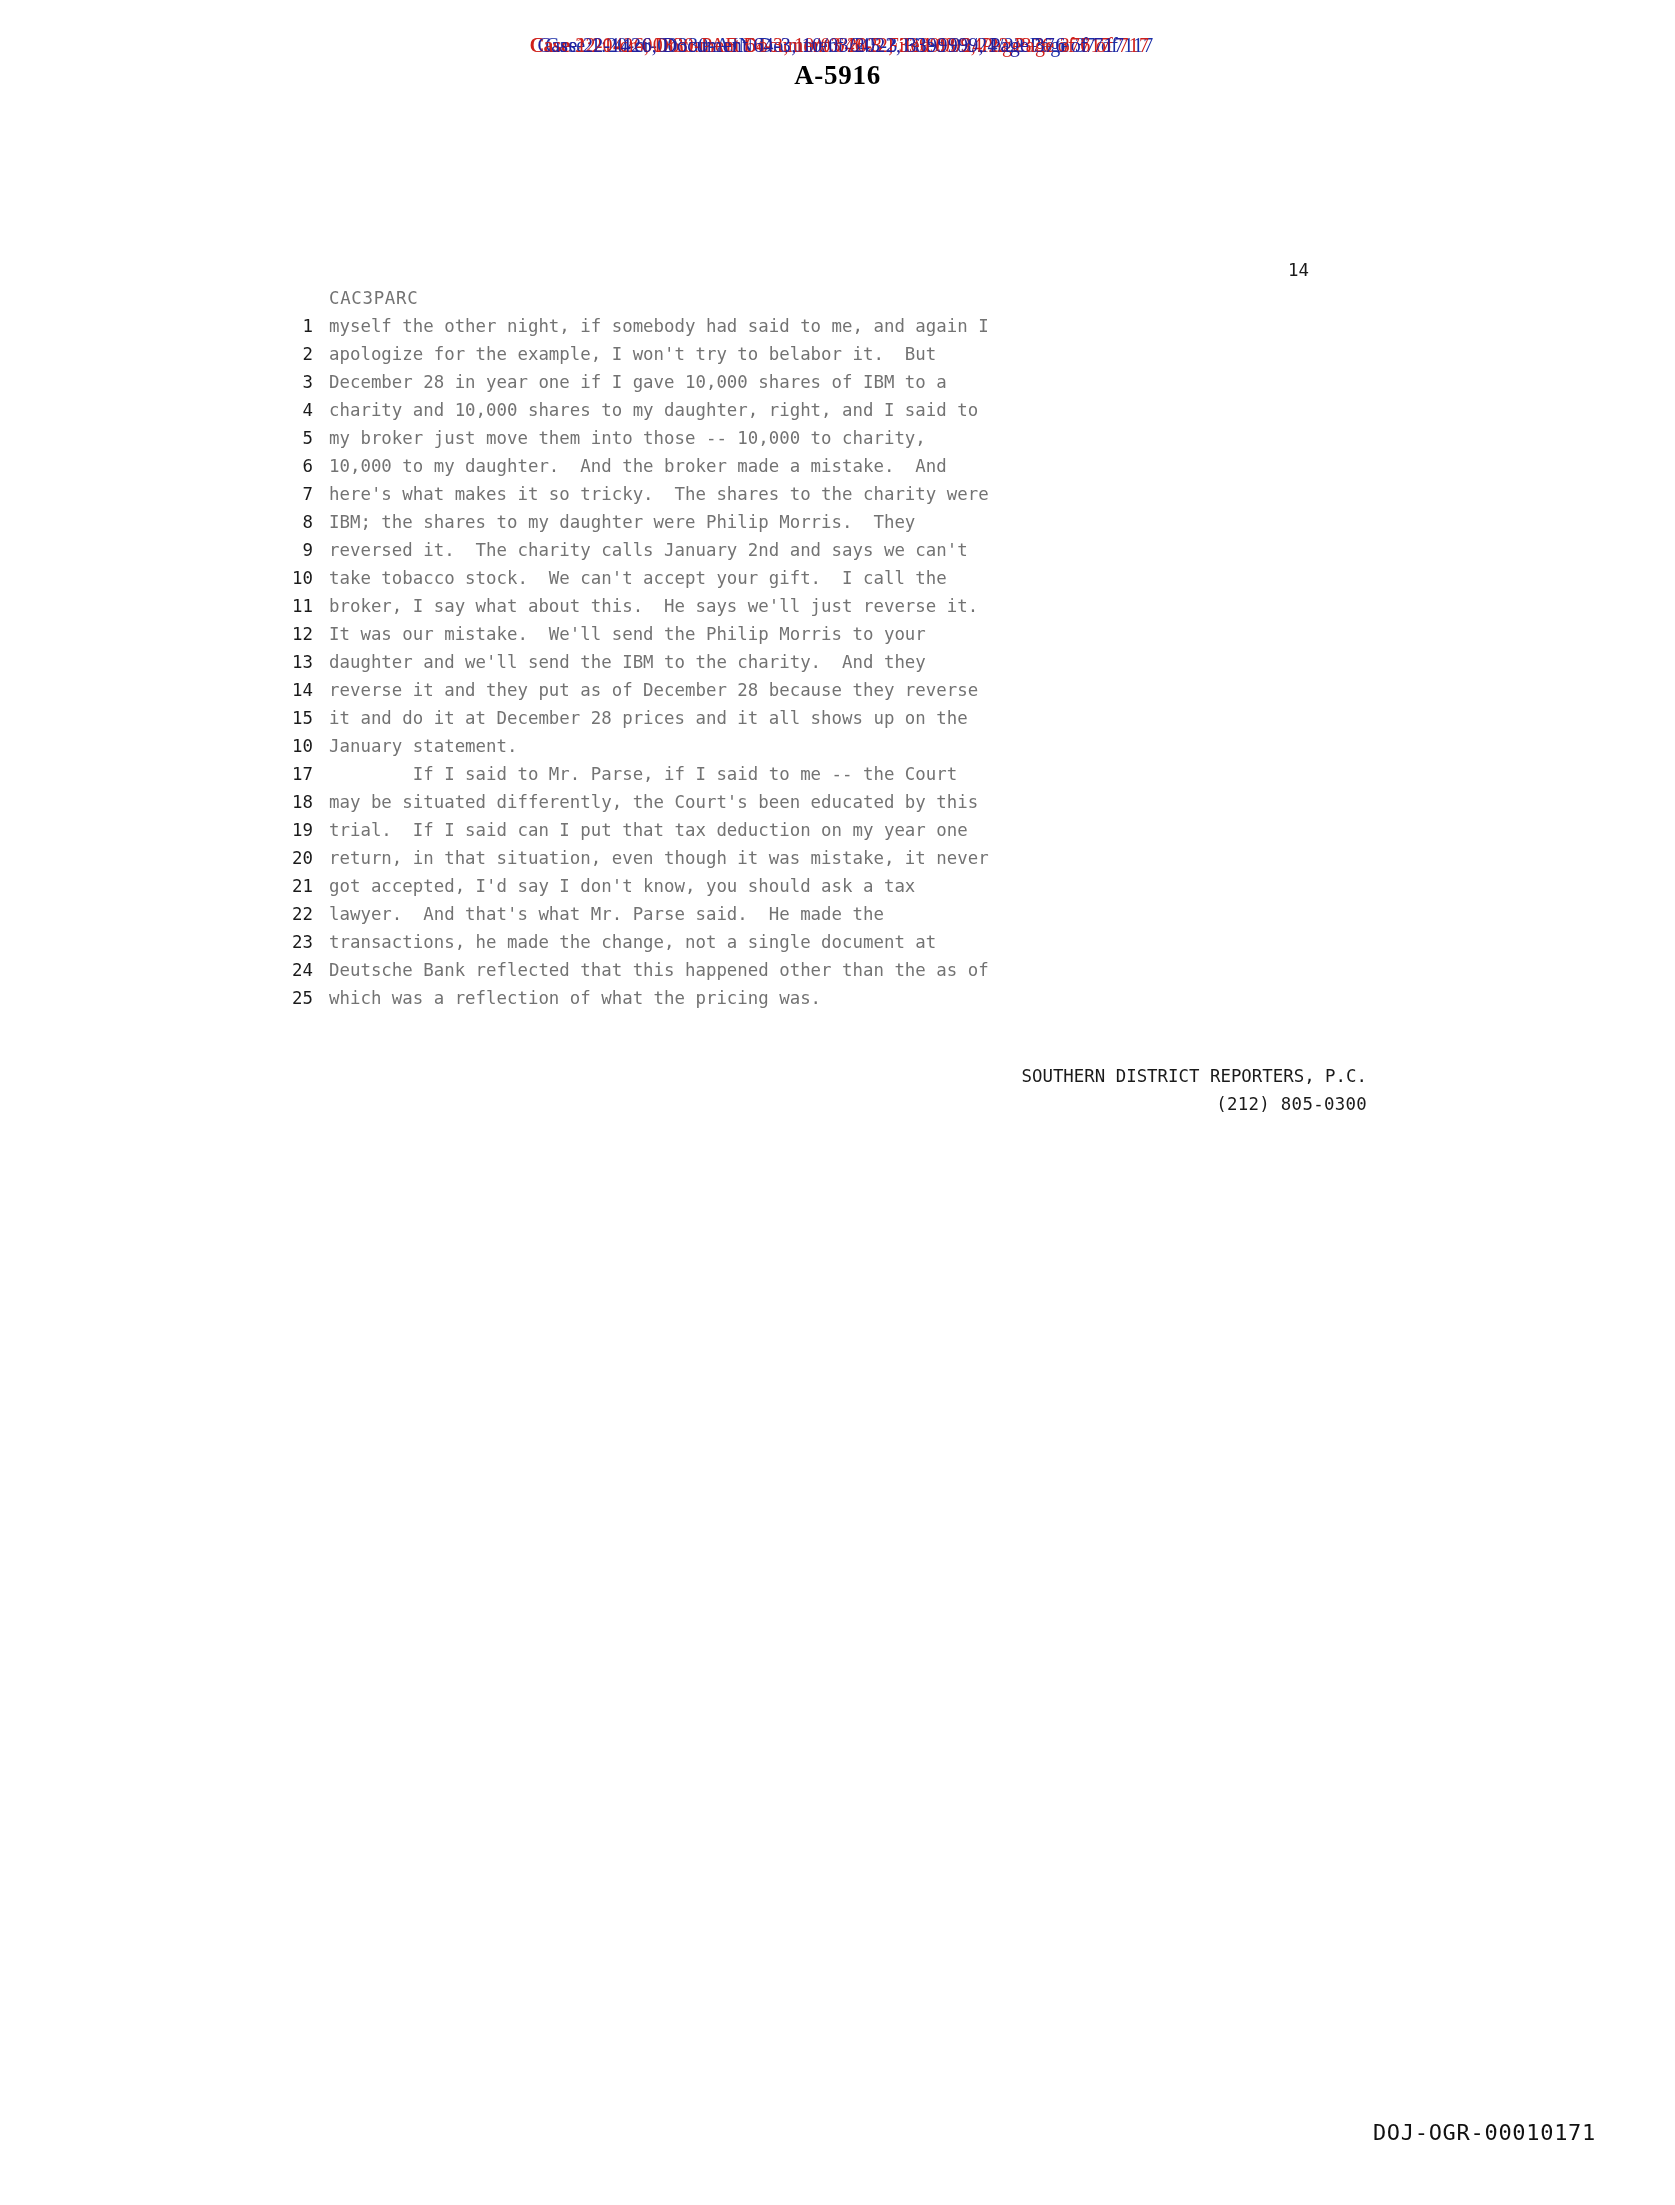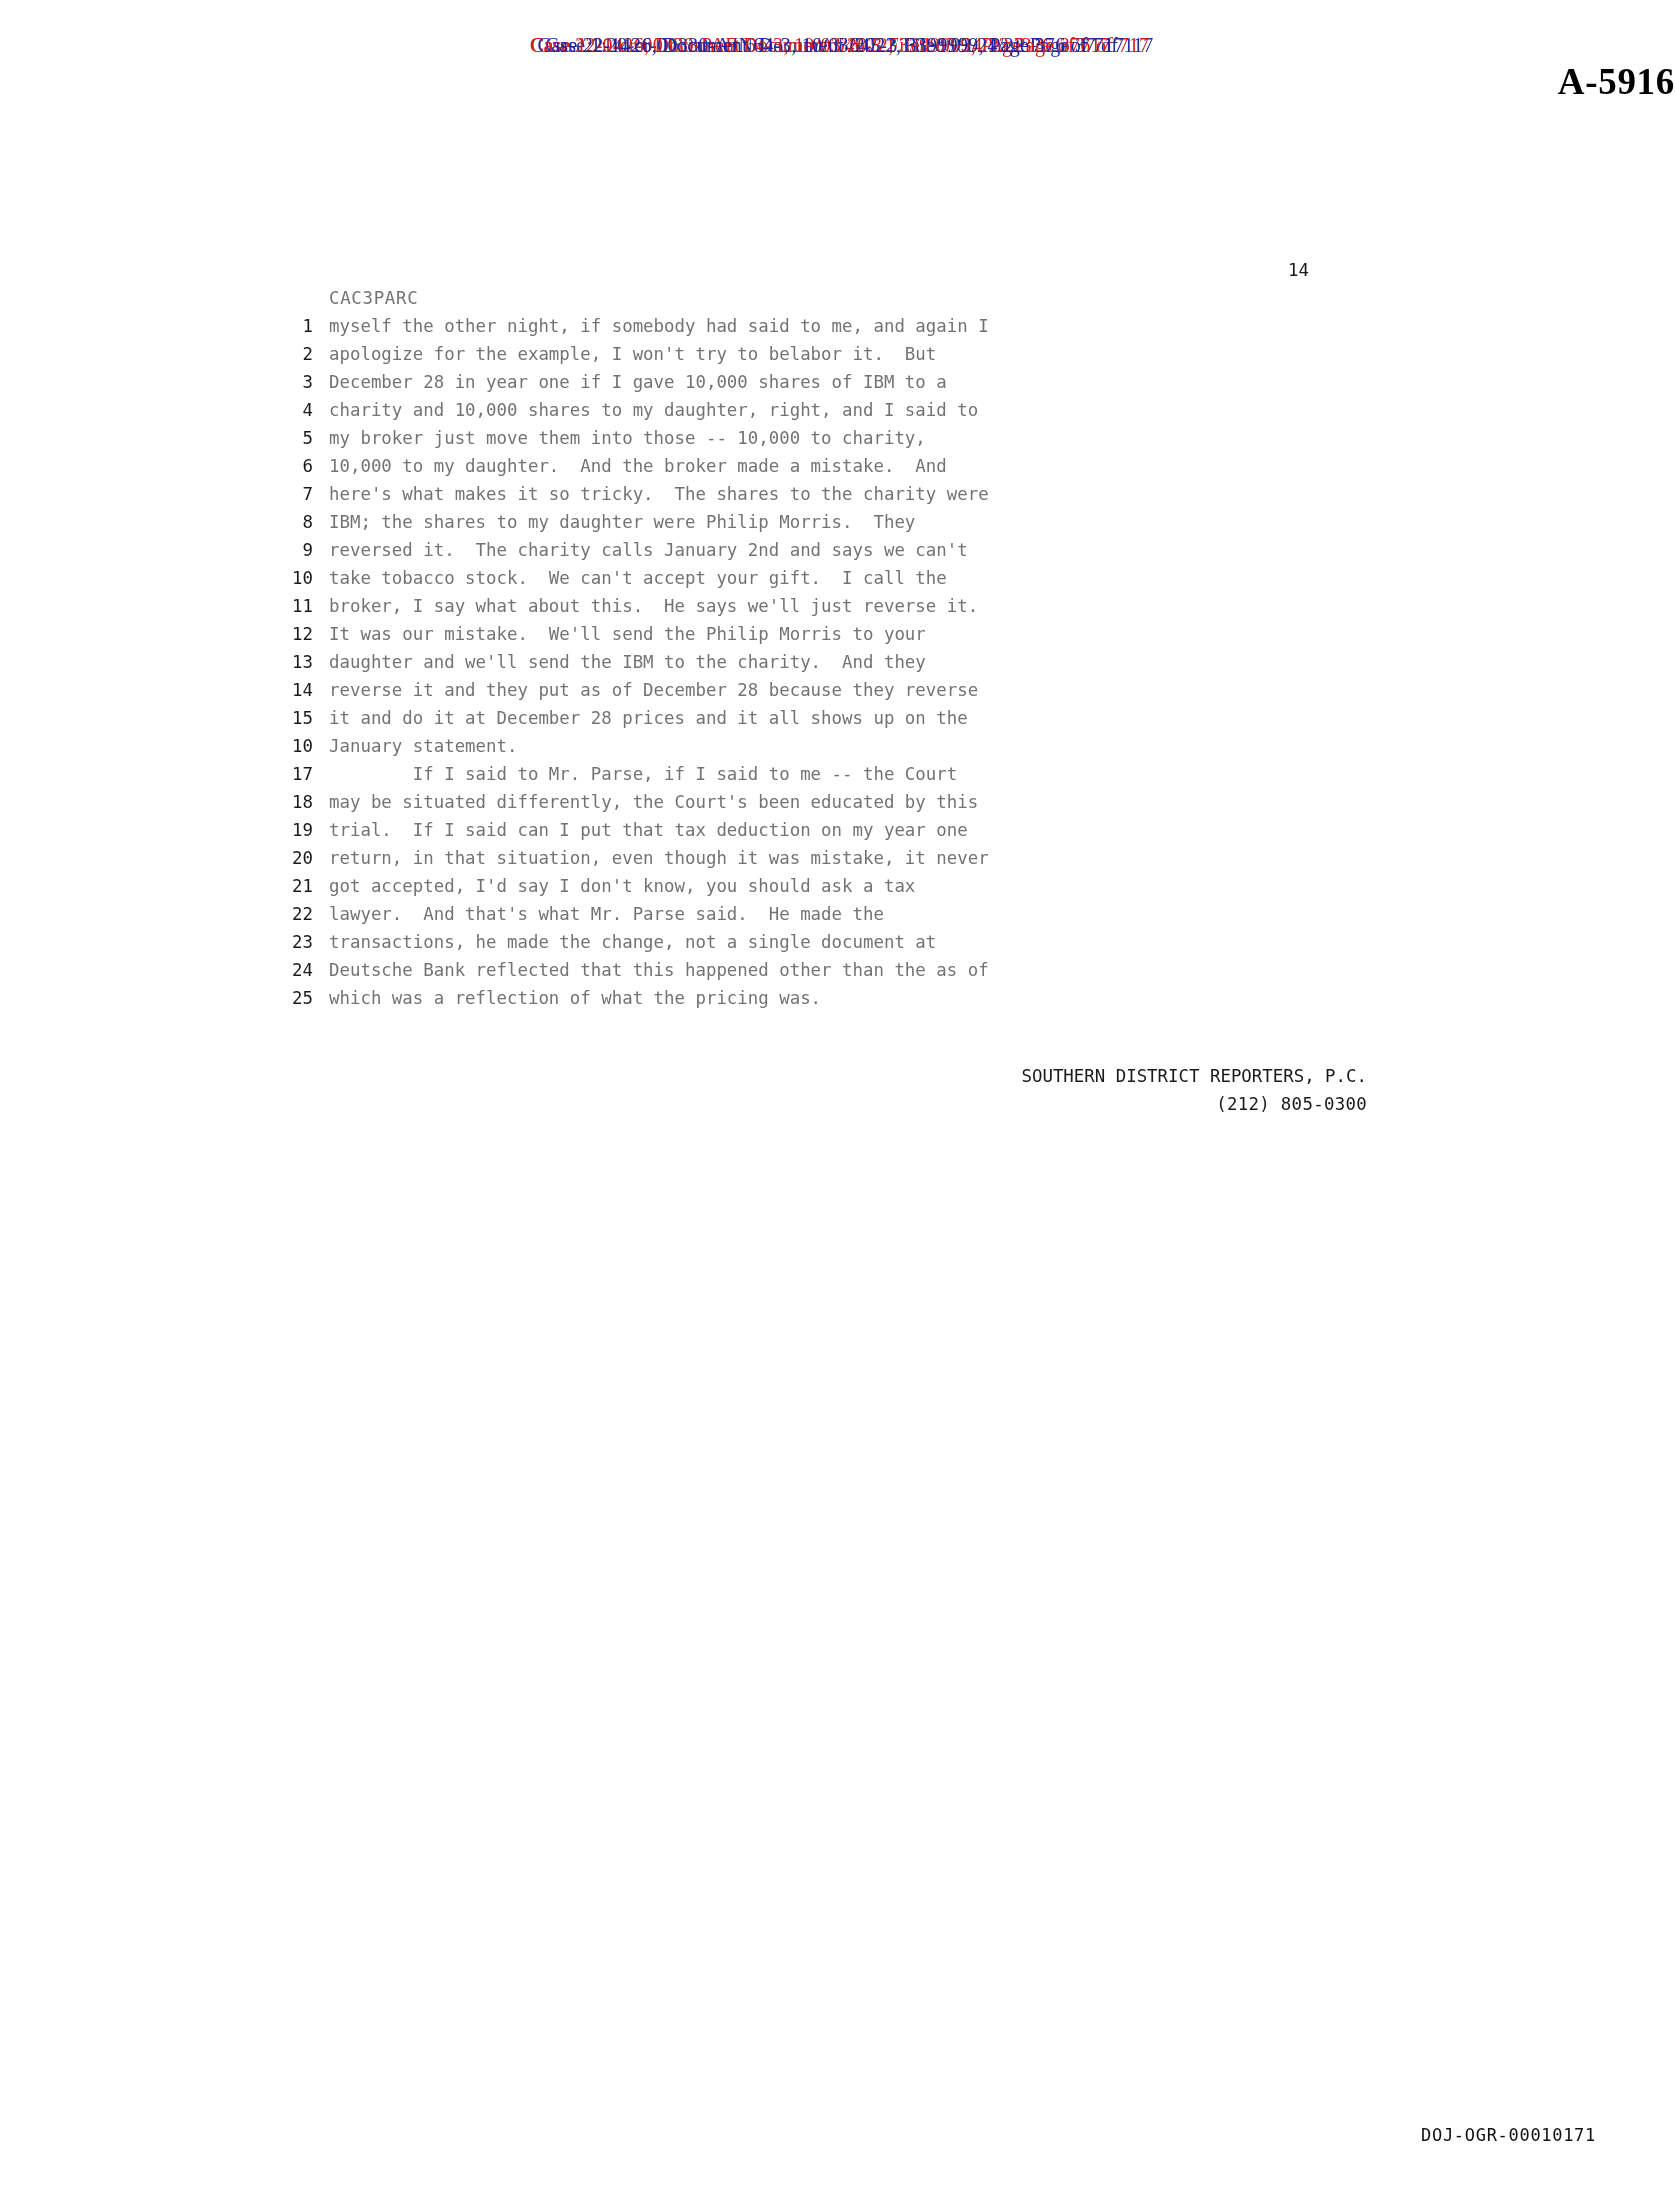--- a/index.html
+++ b/index.html
@@ -43,24 +43,24 @@
   .stamp-b { transform: translateX(12px); }
   .stamp-c { transform: translateX(2.6px); }
   .stamp-d { transform: translateX(-6.6px); }
 
   
   .appendix-no {
     position: absolute;
     top: 60px;
     left: 0;
     width: 1675px;
-    text-align: right;
+    text-align: center;
     font-family: "Liberation Serif", serif;
     font-weight: bold;
-    font-size: 37px;
+    font-size: 27px;
     letter-spacing: 0.7px;
   }
 
   
   .transcript {
     position: absolute;
     top: 256px;
     left: 250px;
     width: 1117px;
     font-family: "DejaVu Sans Mono", monospace;
@@ -124,21 +124,21 @@
   .reporter .phone {
     letter-spacing: 0.3px;
   }
 
   
   .bates {
     position: absolute;
     bottom: 60px;
     right: 79px;
     font-family: "DejaVu Sans Mono", monospace;
-    font-size: 17px;
+    font-size: 22px;
     letter-spacing: 0.7px;
     color: #111111;
   }
 </style>
 </head>
 <body>
 
 <div class="stamp-layer">
   <div class="stamp stamp-a">Case 22-1426, Document 64-3, 10/03/2022, 3399999, Page376 of 717</div>
   <div class="stamp stamp-b">Case 1:20-cr-00330-AJN   Document 645-3   Filed 03/24/22   Page 37 of 117</div>

